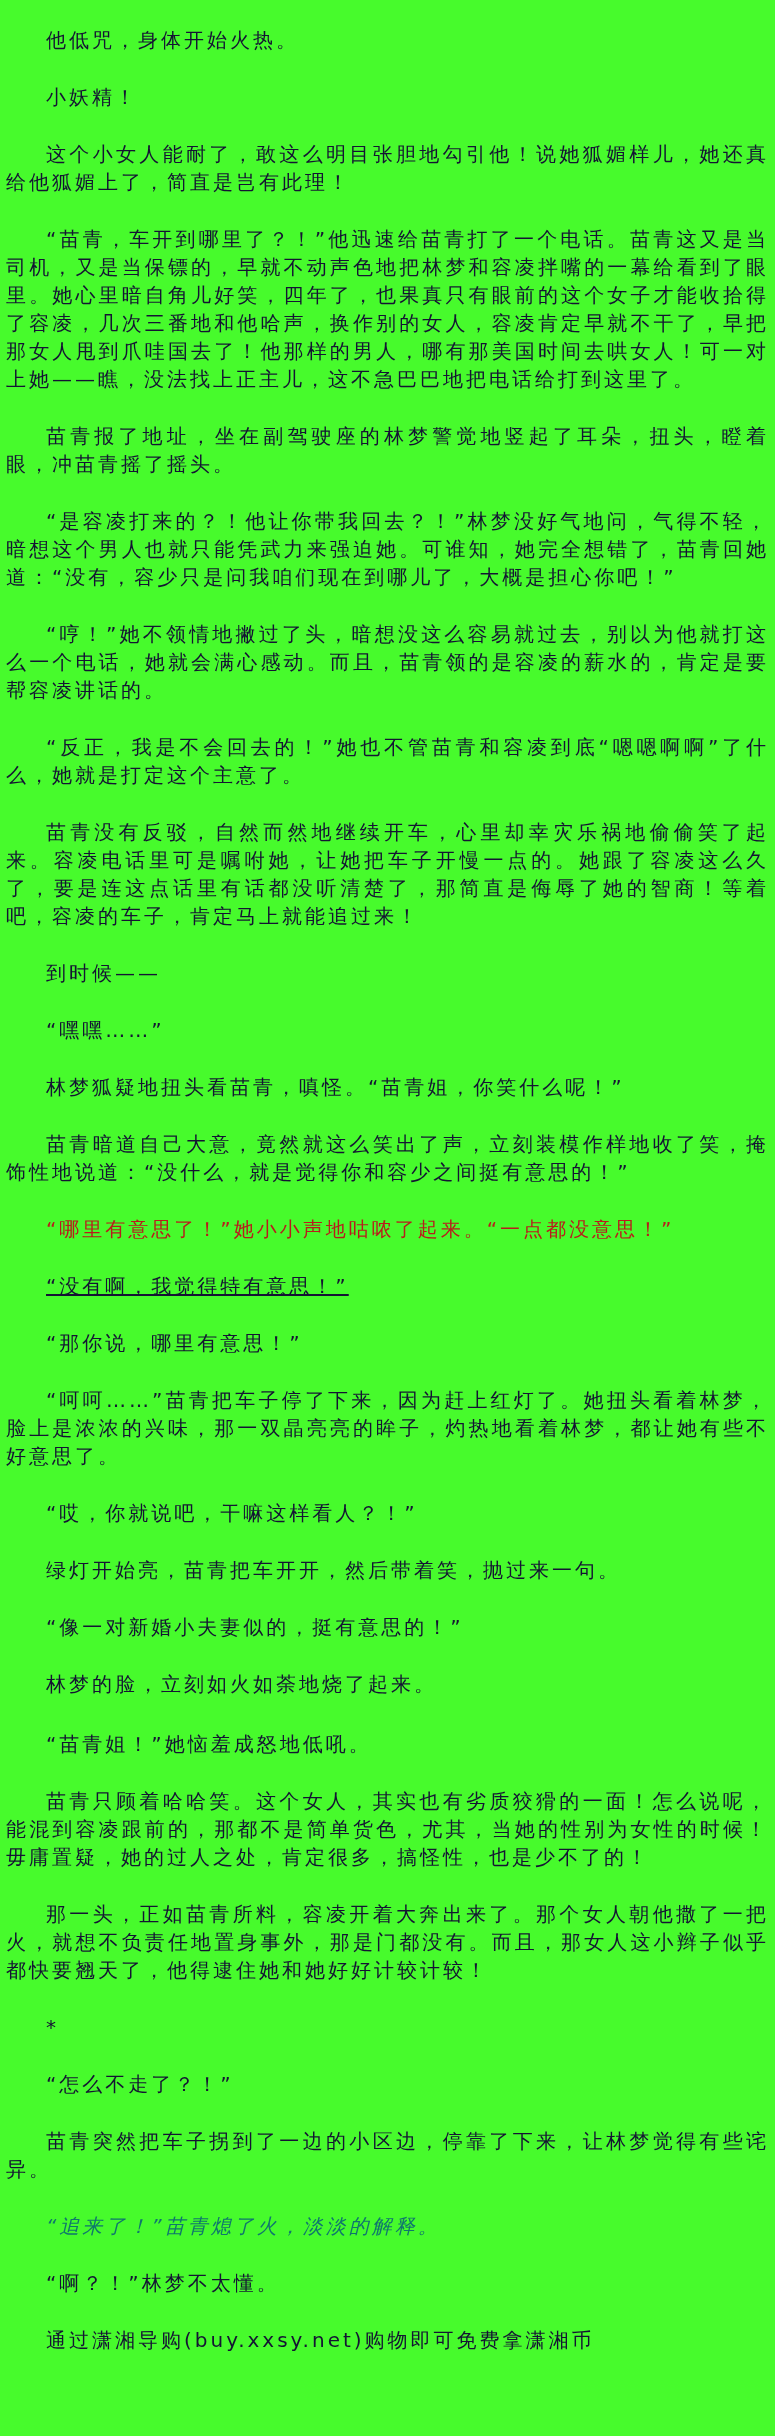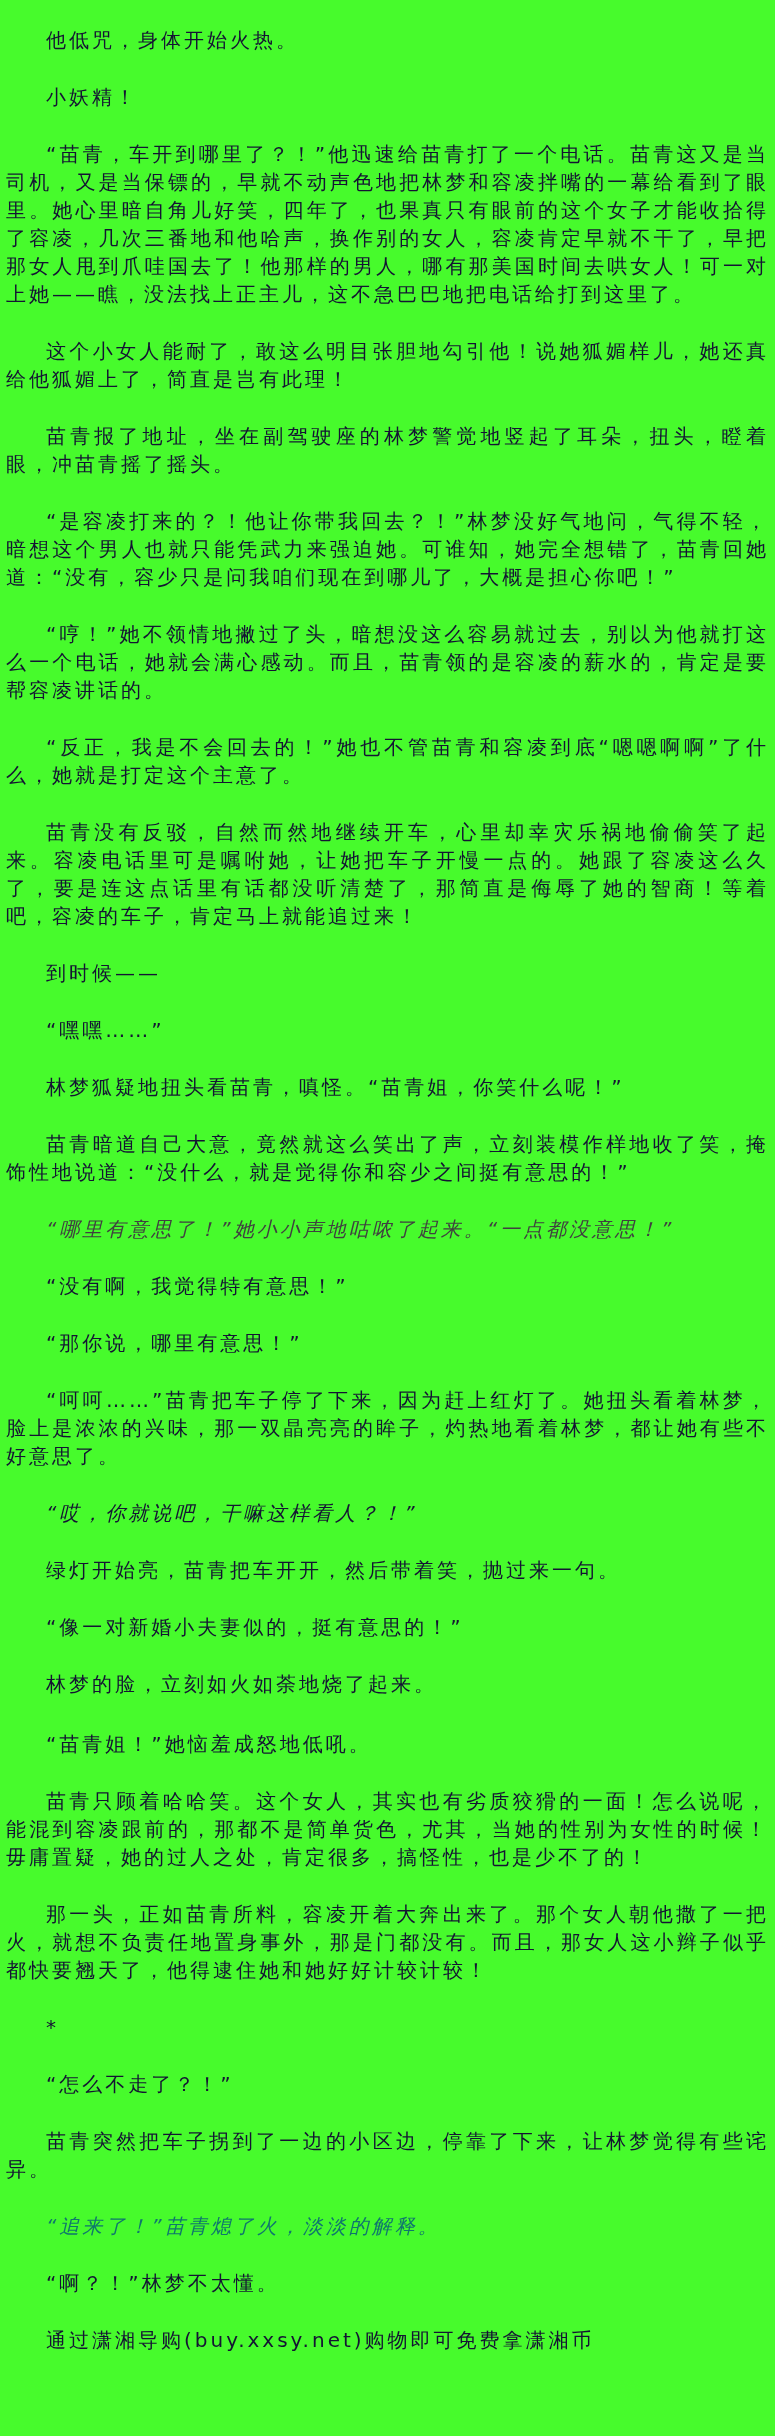--- a/index.html
+++ b/index.html
@@ -34,36 +34,36 @@
     margin-bottom: 0;
   }
 </style>
 </head>
 <body style="background: rgb(71, 251, 44);">
 
 <div class="page" style="background: rgb(71, 251, 44);">
   <div class="content">
       <p class="para" style="color: rgb(20, 20, 51);">他低咒，身体开始火热。</p>
       <p class="para" style="color: rgb(20, 20, 51);">小妖精！</p>
+      <p class="para" style="color: rgb(20, 20, 51);">这个小女人能耐了，敢这么明目张胆地勾引他！说她狐媚样儿，她还真给他狐媚上了，简直是岂有此理！</p>
       <p class="para" style="color: rgb(20, 20, 51);">“苗青，车开到哪里了？！”他迅速给苗青打了一个电话。苗青这又是当司机，又是当保镖的，早就不动声色地把林梦和容凌拌嘴的一幕给看到了眼里。她心里暗自角儿好笑，四年了，也果真只有眼前的这个女子才能收拾得了容凌，几次三番地和他哈声，换作别的女人，容凌肯定早就不干了，早把那女人甩到爪哇国去了！他那样的男人，哪有那美国时间去哄女人！可一对上她——瞧，没法找上正主儿，这不急巴巴地把电话给打到这里了。</p>
-      <p class="para" style="color: rgb(20, 20, 51);">这个小女人能耐了，敢这么明目张胆地勾引他！说她狐媚样儿，她还真给他狐媚上了，简直是岂有此理！</p>
       <p class="para" style="color: rgb(20, 20, 51);">苗青报了地址，坐在副驾驶座的林梦警觉地竖起了耳朵，扭头，瞪着眼，冲苗青摇了摇头。</p>
       <p class="para" style="color: rgb(20, 20, 51);">“是容凌打来的？！他让你带我回去？！”林梦没好气地问，气得不轻，暗想这个男人也就只能凭武力来强迫她。可谁知，她完全想错了，苗青回她道：“没有，容少只是问我咱们现在到哪儿了，大概是担心你吧！”</p>
       <p class="para" style="color: rgb(20, 20, 51);">“哼！”她不领情地撇过了头，暗想没这么容易就过去，别以为他就打这么一个电话，她就会满心感动。而且，苗青领的是容凌的薪水的，肯定是要帮容凌讲话的。</p>
       <p class="para" style="color: rgb(20, 20, 51);">“反正，我是不会回去的！”她也不管苗青和容凌到底“嗯嗯啊啊”了什么，她就是打定这个主意了。</p>
       <p class="para" style="color: rgb(20, 20, 51);">苗青没有反驳，自然而然地继续开车，心里却幸灾乐祸地偷偷笑了起来。容凌电话里可是嘱咐她，让她把车子开慢一点的。她跟了容凌这么久了，要是连这点话里有话都没听清楚了，那简直是侮辱了她的智商！等着吧，容凌的车子，肯定马上就能追过来！</p>
       <p class="para" style="color: rgb(20, 20, 51);">到时候——</p>
       <p class="para" style="color: rgb(20, 20, 51);">“嘿嘿……”</p>
       <p class="para" style="color: rgb(20, 20, 51);">林梦狐疑地扭头看苗青，嗔怪。“苗青姐，你笑什么呢！”</p>
       <p class="para" style="color: rgb(20, 20, 51);">苗青暗道自己大意，竟然就这么笑出了声，立刻装模作样地收了笑，掩饰性地说道：“没什么，就是觉得你和容少之间挺有意思的！”</p>
-      <p class="para" style="color: #404040; font-style: italic;">“哪里有意思了！”她小小声地咕哝了起来。“一点都没意思！”</p>
-      <p class="para" style="color: rgb(20, 20, 51);">“没有啊，我觉得特有意思！”</p>
+      <p class="para" style="color: #b91c1c;">“哪里有意思了！”她小小声地咕哝了起来。“一点都没意思！”</p>
+      <p class="para" style="color: rgb(20, 20, 51); text-decoration: underline;">“没有啊，我觉得特有意思！”</p>
       <p class="para" style="color: rgb(20, 20, 51);">“那你说，哪里有意思！”</p>
       <p class="para" style="color: rgb(20, 20, 51);">“呵呵……”苗青把车子停了下来，因为赶上红灯了。她扭头看着林梦，脸上是浓浓的兴味，那一双晶亮亮的眸子，灼热地看着林梦，都让她有些不好意思了。</p>
-      <p class="para" style="color: rgb(20, 20, 51); font-style: italic;">“哎，你就说吧，干嘛这样看人？！”</p>
+      <p class="para" style="color: rgb(20, 20, 51);">“哎，你就说吧，干嘛这样看人？！”</p>
       <p class="para" style="color: rgb(20, 20, 51);">绿灯开始亮，苗青把车开开，然后带着笑，抛过来一句。</p>
       <p class="para" style="color: rgb(20, 20, 51);">“像一对新婚小夫妻似的，挺有意思的！”</p>
       <p class="para" style="color: rgb(20, 20, 51);">林梦的脸，立刻如火如荼地烧了起来。</p>
       <p class="para" style="color: rgb(20, 20, 51); margin-top: 32px;">“苗青姐！”她恼羞成怒地低吼。</p>
       <p class="para" style="color: rgb(20, 20, 51);">苗青只顾着哈哈笑。这个女人，其实也有劣质狡猾的一面！怎么说呢，能混到容凌跟前的，那都不是简单货色，尤其，当她的性别为女性的时候！毋庸置疑，她的过人之处，肯定很多，搞怪性，也是少不了的！</p>
       <p class="para" style="color: rgb(20, 20, 51);">那一头，正如苗青所料，容凌开着大奔出来了。那个女人朝他撒了一把火，就想不负责任地置身事外，那是门都没有。而且，那女人这小辫子似乎都快要翘天了，他得逮住她和她好好计较计较！</p>
       <p class="para" style="color: rgb(20, 20, 51);">*</p>
       <p class="para" style="color: rgb(20, 20, 51);">“怎么不走了？！”</p>
       <p class="para" style="color: rgb(20, 20, 51);">苗青突然把车子拐到了一边的小区边，停靠了下来，让林梦觉得有些诧异。</p>
       <p class="para" style="color: #0f766e; font-style: italic;">“追来了！”苗青熄了火，淡淡的解释。</p>

